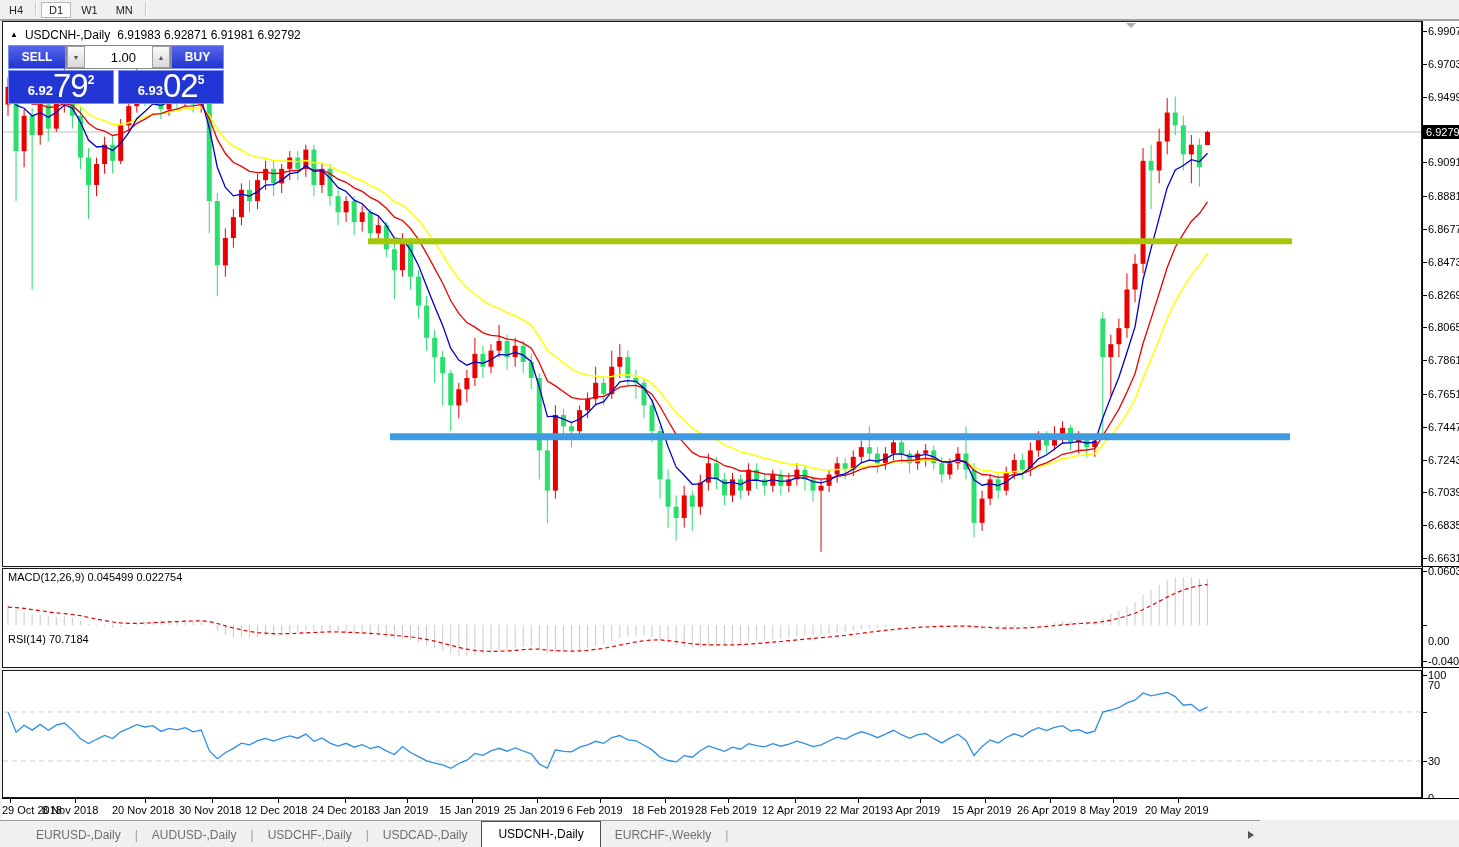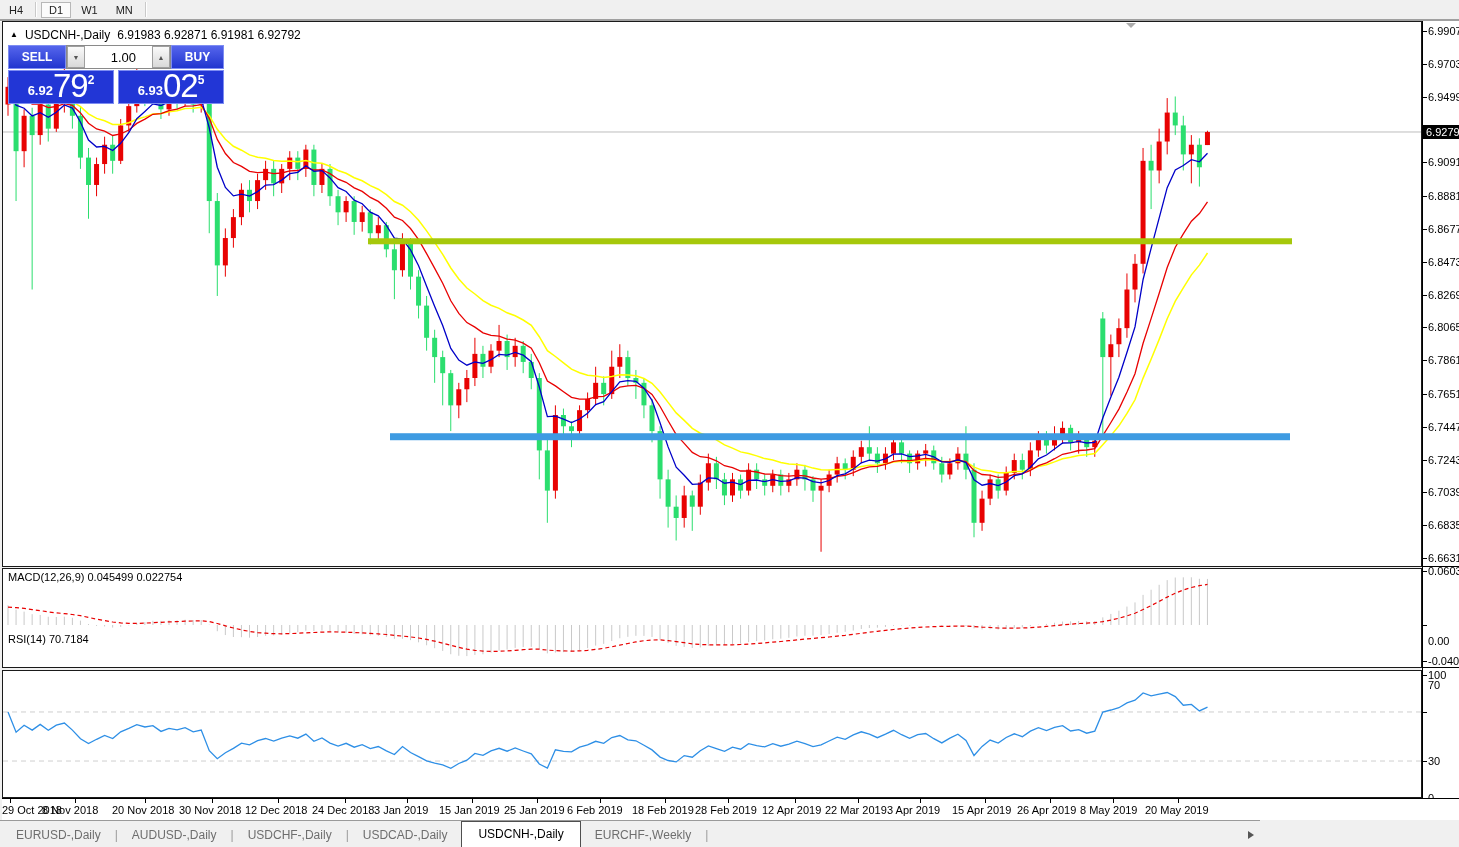--- a/index.html
+++ b/index.html
@@ -31,21 +31,21 @@
   .axis-tick{position:absolute;left:0;width:4px;height:1px;background:#000;}
   .axis-sep{position:absolute;left:0;width:37px;height:1px;background:#000;}
   .cur-price-tag{position:absolute;left:0;width:37px;height:14px;background:#000;color:#fff;font-size:11px;line-height:14px;padding-left:3px;box-sizing:border-box;}
 
   
   .date-strip{position:absolute;left:2px;top:798px;width:1457px;height:22px;background:#fff;border-top:1px solid #000;box-sizing:border-box;z-index:4;}
   .date-lab{position:absolute;top:5px;font-size:11px;color:#000;white-space:nowrap;}
   .date-tick{position:absolute;top:0;width:1px;height:4px;background:#000;}
 
   
-  .tabbar{position:absolute;left:0;top:820px;width:1260px;height:27px;background:#f0f0f0;border-top:1px solid #9a9a9a;display:flex;align-items:flex-end;padding-left:2px;box-sizing:border-box;z-index:5;}
+  .tabbar{position:absolute;left:0;top:820px;width:1260px;height:27px;background:#f0f0f0;border-top:1px solid #9a9a9a;display:flex;align-items:flex-end;padding-left:22px;box-sizing:border-box;z-index:5;}
   .tab{font-size:12px;color:#6e6e6e;padding:4px 14px 5px 14px;cursor:default;}
   .tab.active{background:#fff;color:#000;border:1px solid #4f4f4f;border-bottom:none;padding:5px 16px 6px 16px;}
   .tabsep{color:#9a9a9a;font-size:12px;padding-bottom:5px;}
   .tab-scroll{position:absolute;right:6px;bottom:8px;width:0;height:0;border-top:4px solid transparent;border-bottom:4px solid transparent;border-left:6px solid #555;}
 
   
   #trade-panel{position:absolute;left:8px;top:45px;width:216px;height:59px;z-index:7;}
   .tp-row1{position:absolute;left:0;top:0;width:216px;height:24px;display:flex;}
   .tp-btn{background:linear-gradient(#5565ec,#2135cf);color:#fff;font-size:12px;font-weight:bold;
           display:flex;align-items:center;justify-content:center;border:1px solid #7d8cf2;box-sizing:border-box;}

